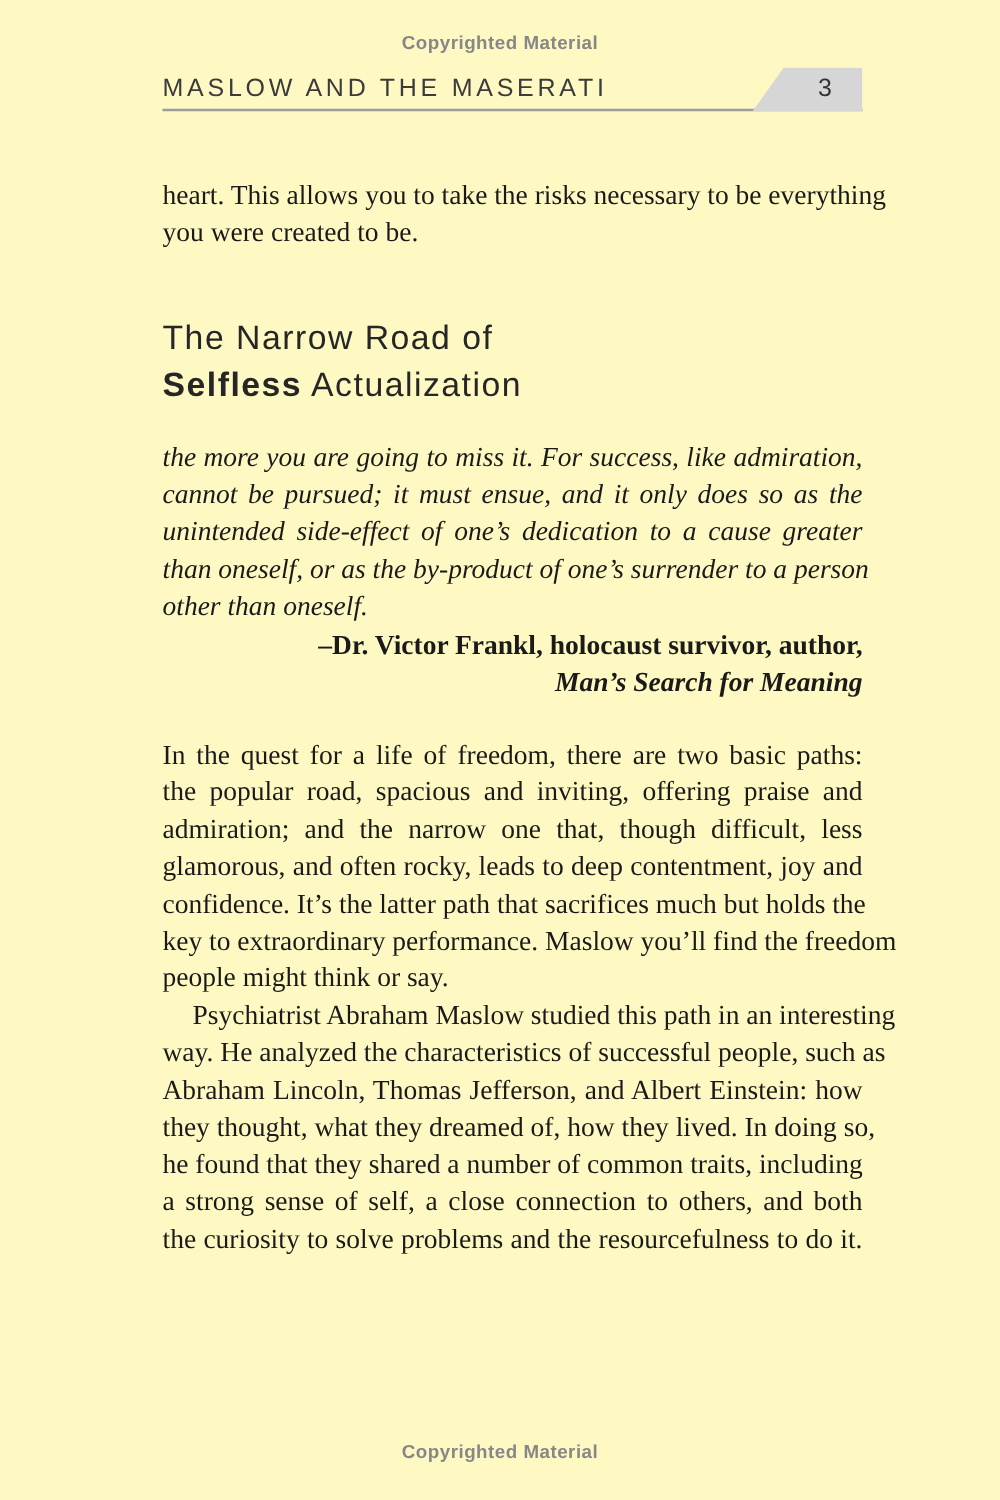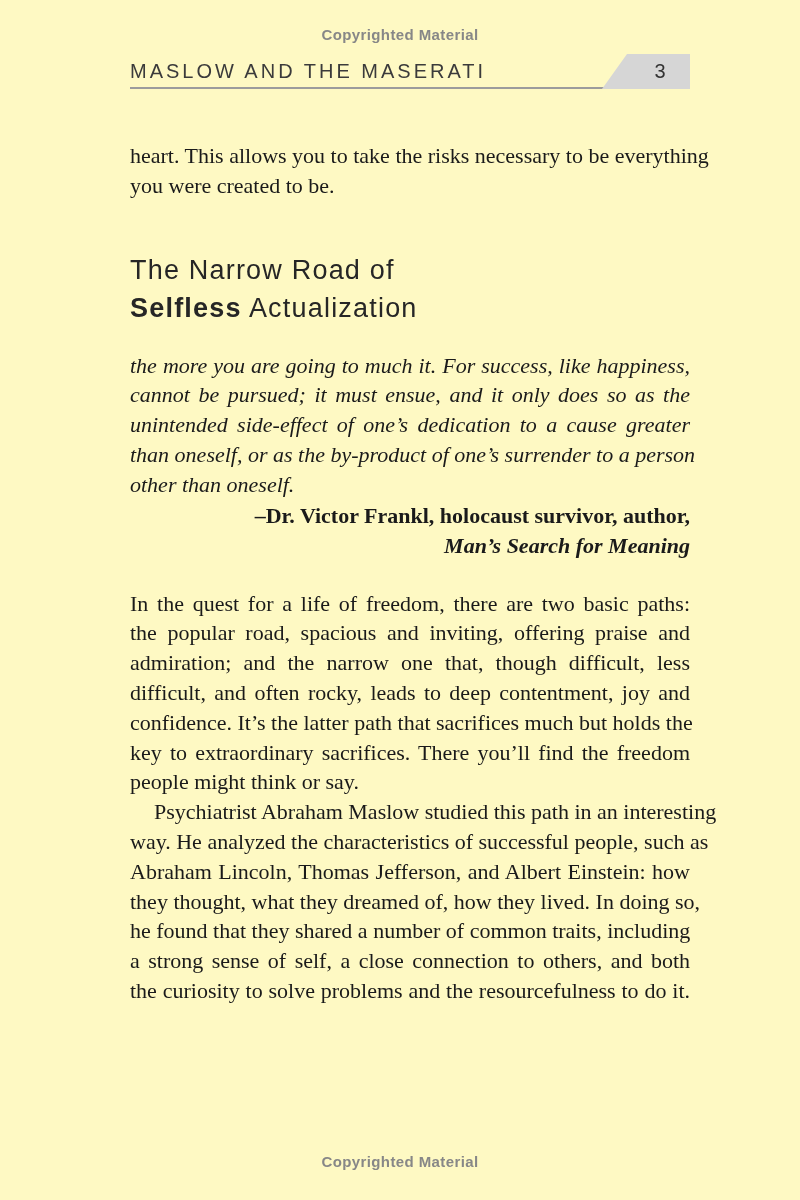--- a/index.html
+++ b/index.html
@@ -119,39 +119,39 @@
         <div class="tline tlast">you were created to be.</div>
       </div>
 
     <h2 class="heading">
       <span>The Narrow Road of</span><br>
       <span class="h-bold">Selfless</span>
       <span>Actualization</span>
     </h2>
 
     <div class="quote">
-        <div class="tline">the more you are going to much it. For success, like happiness,</div>
+        <div class="tline">the more you are going to miss it. For success, like admiration,</div>
         <div class="tline">cannot be pursued; it must ensue, and it only does so as the</div>
         <div class="tline">unintended side-effect of one’s dedication to a cause greater</div>
         <div class="tline">than oneself, or as the by-product of one’s surrender to a person</div>
         <div class="tline tlast">other than oneself.</div>
       </div>
 
     <div class="attribution">
       <div class="attr1">–Dr. Victor Frankl, holocaust survivor, author,</div>
       <div class="attr2">Man’s Search for Meaning</div>
     </div>
 
     <div class="para p2">
         <div class="tline">In the quest for a life of freedom, there are two basic paths:</div>
         <div class="tline">the popular road, spacious and inviting, offering praise and</div>
         <div class="tline">admiration; and the narrow one that, though difficult, less</div>
-        <div class="tline">difficult, and often rocky, leads to deep contentment, joy and</div>
+        <div class="tline">glamorous, and often rocky, leads to deep contentment, joy and</div>
         <div class="tline">confidence. It’s the latter path that sacrifices much but holds the</div>
-        <div class="tline">key to extraordinary sacrifices. There you’ll find the freedom</div>
+        <div class="tline">key to extraordinary performance. Maslow you’ll find the freedom</div>
         <div class="tline tlast">people might think or say.</div>
       </div>
 
     <div class="para para-indent">
         <div class="tline">Psychiatrist Abraham Maslow studied this path in an interesting</div>
         <div class="tline">way. He analyzed the characteristics of successful people, such as</div>
         <div class="tline">Abraham Lincoln, Thomas Jefferson, and Albert Einstein: how</div>
         <div class="tline">they thought, what they dreamed of, how they lived. In doing so,</div>
         <div class="tline">he found that they shared a number of common traits, including</div>
         <div class="tline">a strong sense of self, a close connection to others, and both</div>

